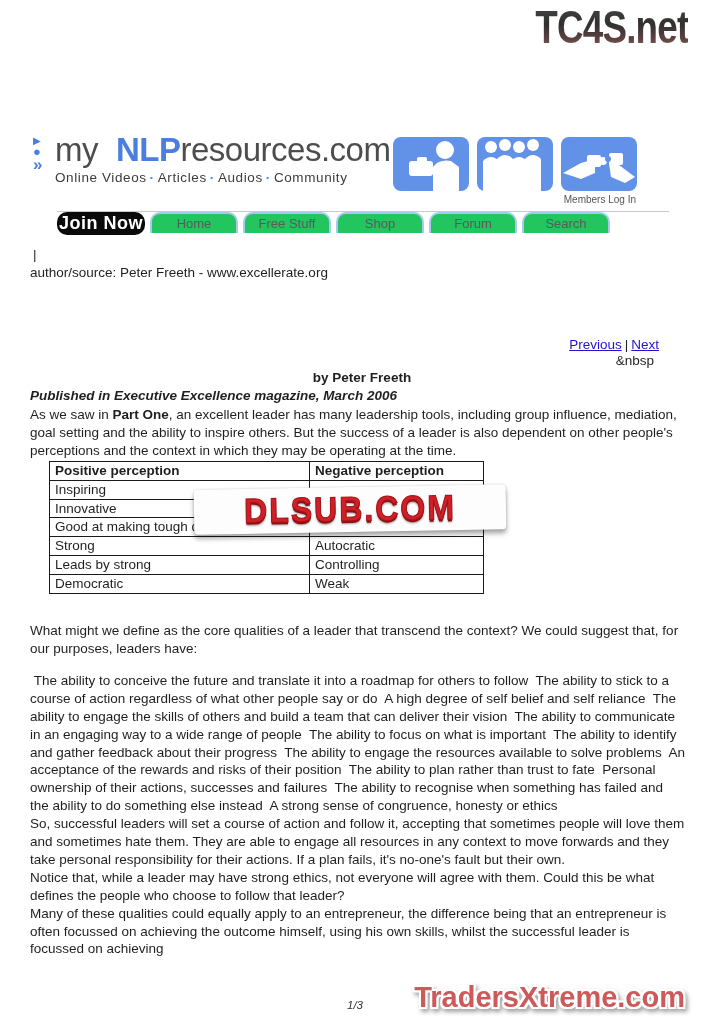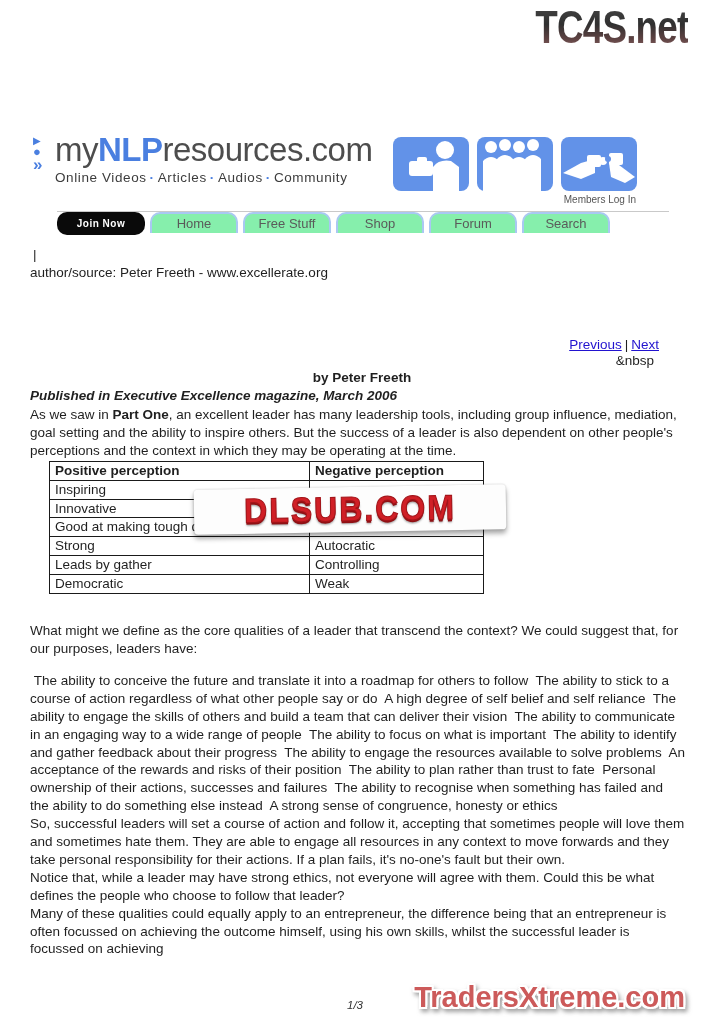--- a/index.html
+++ b/index.html
@@ -12,36 +12,36 @@
         background:linear-gradient(180deg,#4a4a4a 0%,#303030 45%,#5e4242 72%,#9c7474 100%);
         -webkit-background-clip:text;background-clip:text;color:transparent;}
 
   
   .brand{position:absolute;left:33px;top:133px;display:flex;align-items:flex-start;}
   .brand-icon{display:flex;flex-direction:column;align-items:flex-start;color:#4a7fe0;width:22px;margin-top:3px;}
   .brand-icon .g1{font-size:10px;line-height:10px;}
   .brand-icon .g2{font-size:13px;line-height:12px;}
   .brand-icon .g3{font-size:17px;line-height:13px;font-weight:bold;}
   .wordmark{font-size:33px;letter-spacing:-.5px;color:#4d4d4d;line-height:34px;}
-  .wordmark .hl{color:#4a7fe0;font-weight:bold;}
+  .wordmark .hl{color:#4a7fe0;font-weight:bold;margin-left:18px;}
   .tagline{font-size:13.5px;color:#3c3c3c;letter-spacing:.6px;margin-top:3px;}
   .tagline .dot{color:#4a7fe0;font-weight:bold;padding:0 3px;}
 
   .tiles{position:absolute;left:393px;top:137px;display:flex;gap:8px;}
   .tile{width:76px;height:54px;background:#6292e8;border-radius:8px;display:flex;align-items:center;justify-content:center;}
   .members{position:absolute;left:393px;top:194px;width:243px;text-align:right;font-size:10px;color:#555;}
 
   .header-rule{position:absolute;left:57px;top:211px;width:612px;height:1px;background:#c9c9c9;}
 
   
   .nav{position:absolute;left:57px;top:212px;display:flex;gap:5px;align-items:flex-start;z-index:2;}
   .join-btn{width:88px;height:23px;background:#0a0a0a;border-radius:10px;color:#fff;font-weight:bold;
-            font-size:10px;display:flex;align-items:center;justify-content:center;letter-spacing:.5px;cursor:pointer;}
+            font-size:18px;display:flex;align-items:center;justify-content:center;letter-spacing:.5px;cursor:pointer;}
   .tab{width:84px;height:19px;border:2px solid #a9c8f2;border-bottom:none;border-radius:10px 10px 0 0;
-       background:#86efac;color:#5a5a5a;font-size:13px;display:flex;align-items:center;justify-content:center;cursor:pointer;}
+       background:#22c55e;color:#5a5a5a;font-size:13px;display:flex;align-items:center;justify-content:center;cursor:pointer;}
 
   .title-row{position:absolute;left:175px;top:233px;font-size:13.5px;white-space:nowrap;}
   .title-row .t{font-weight:bold;}
   .title-row .d{margin-left:12px;}
   .pipe{position:absolute;left:33px;top:247px;font-size:13.5px;}
   .author{position:absolute;left:30px;top:265px;font-size:13.5px;}
 
   .pagelinks{position:absolute;top:337px;right:37px;font-size:13.5px;}
   .pagelinks a{color:#2213cf;text-decoration:underline;cursor:pointer;}
   .pagelinks .sep{color:#1f1f1f;padding:0 3px;}
@@ -174,21 +174,21 @@
       </tr>
       <tr>
         <td>Good at making tough decisions</td>
         <td>Ruthless</td>
       </tr>
       <tr>
         <td>Strong</td>
         <td>Autocratic</td>
       </tr>
       <tr>
-        <td>Leads by gather</td>
+        <td>Leads by strong</td>
         <td>Controlling</td>
       </tr>
       <tr>
         <td>Democratic</td>
         <td>Weak</td>
       </tr>
     </tbody>
       </table>
 
     <p class="gap-lg">What might we define as the core qualities of a leader that transcend the context? We could suggest that, for our purposes, leaders have:</p>

